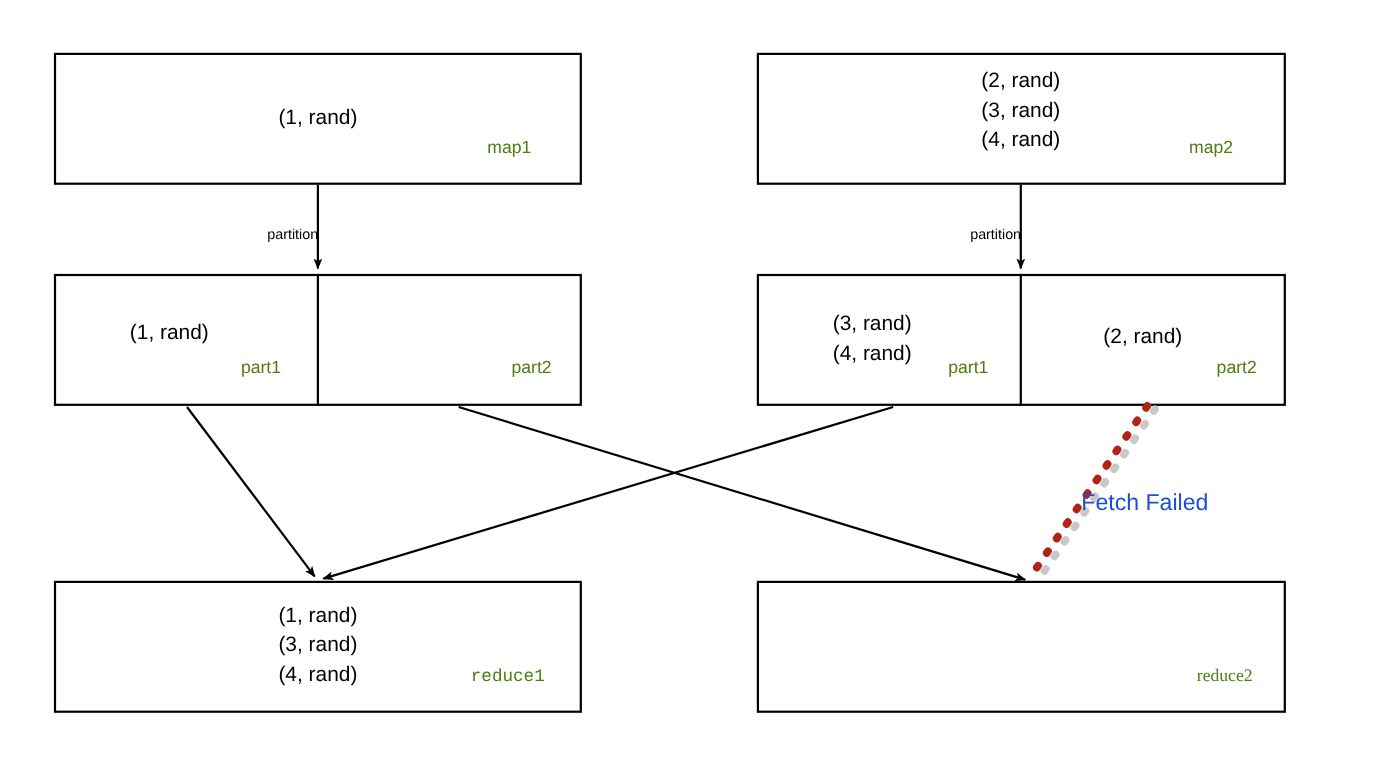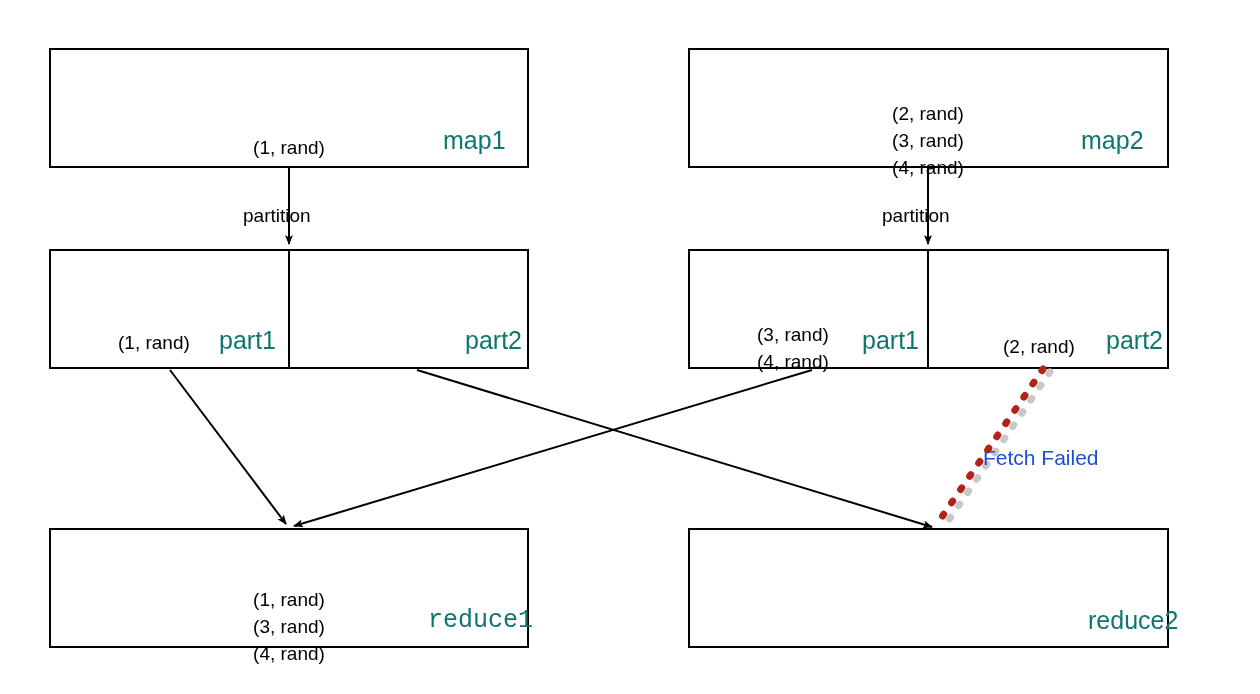--- a/index.html
+++ b/index.html
@@ -29,31 +29,30 @@
     width: 2px;
     background: #000000;
   }
   .kv-list {
     position: absolute;
     font-size: 19px;
     line-height: 27px;
     color: #000000;
     text-align: center;
     white-space: pre;
-    margin-top: 40px;
   }
   .box-label {
     position: absolute;
-    font-size: 25px;
-    color: #0f766e;
+    font-size: 16px;
+    color: #4d7c0f;
     white-space: nowrap;
   }
   .edge-label {
     position: absolute;
-    font-size: 19px;
+    font-size: 13px;
     color: #000000;
     white-space: nowrap;
     background: transparent;
   }
   .fail-label {
     position: absolute;
     font-size: 21px;
     color: #1d4ed8;
     white-space: nowrap;
     z-index: 6;
@@ -132,21 +131,21 @@
     <div class="box-label" style="left:1106px; top:326px;">part2</div>
 
     <div class="box" style="left:49px; top:528px; width:480px; height:120px;"></div>
     <div class="kv-list" style="left:189px; top:546px; width:200px;">(1, rand)
 (3, rand)
 (4, rand)</div>
     <div class="box-label" style="left:428px; top:606px;font-family:Liberation Mono, monospace;">reduce1</div>
 
     <div class="box" style="left:688px; top:528px; width:481px; height:120px;"></div>
     <div class="kv-list" style="left:828px; top:546px; width:200px;"></div>
-    <div class="box-label" style="left:1088px; top:606px;">reduce2</div>
+    <div class="box-label" style="left:1088px; top:606px;font-family:Liberation Serif, serif;">reduce2</div>
   </div>
 
   <svg class="layer over" viewBox="0 0 1260 694" xmlns="http://www.w3.org/2000/svg">
     <line x1="1050" y1="372" x2="942" y2="530" stroke="#c8c8c8" stroke-width="7" stroke-linecap="round" stroke-dasharray="2 14"></line>
     <line x1="1043" y1="369" x2="935" y2="527" stroke="#b02318" stroke-width="7" stroke-linecap="round" stroke-dasharray="2 14"></line>
   </svg>
 
   <div class="text-layer">
     <div class="edge-label" style="left:243px; top:205px;">partition</div>
     <div class="edge-label" style="left:882px; top:205px;">partition</div>

